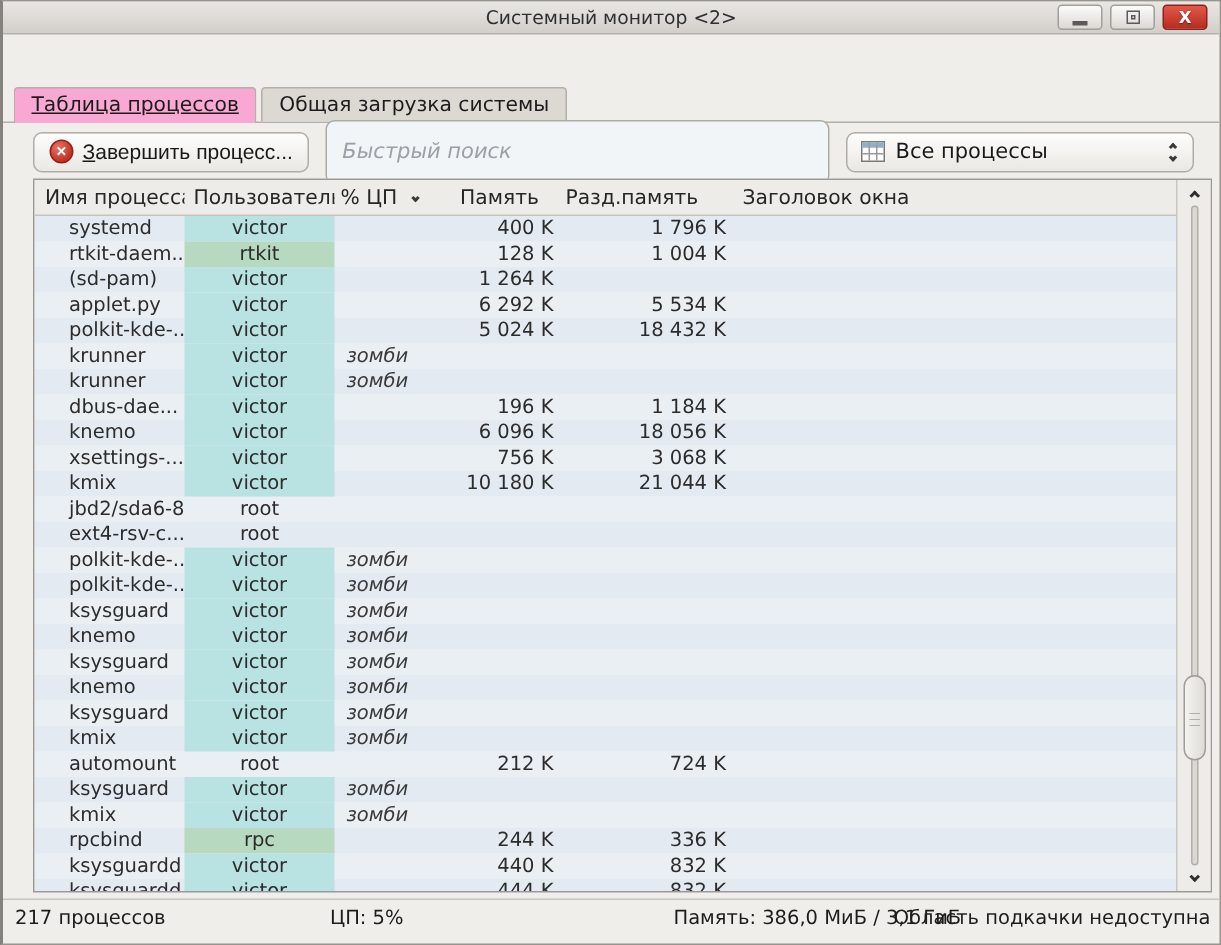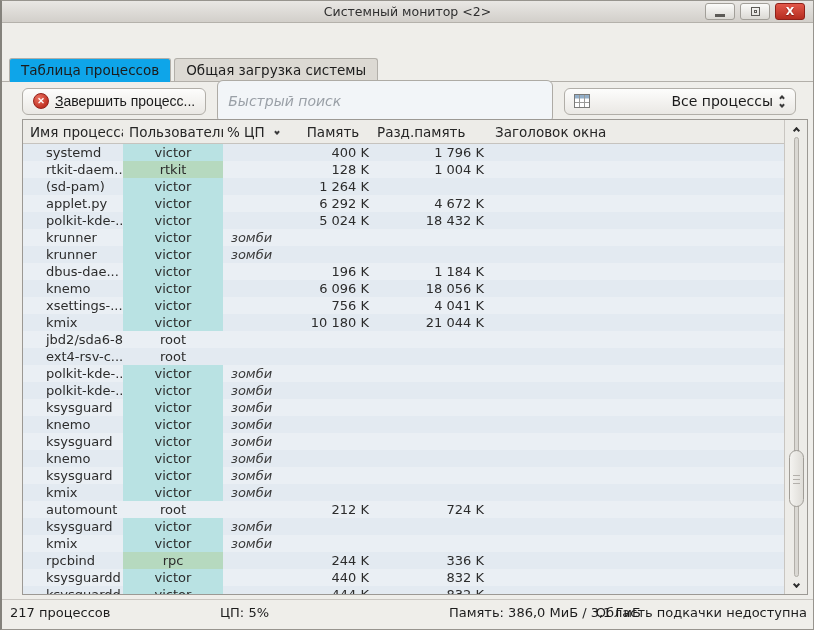--- a/index.html
+++ b/index.html
@@ -39,21 +39,21 @@
   .menubar { position:absolute; left:0; top:23px; height:26px; display:flex; gap:15px; padding-left:20px; align-items:center; }
   .menu-item { font-size:14.5px; color:#141414; cursor:default; }
   .menu-item .k { text-decoration:underline; }
 
   
   .tabbar { position:absolute; left:0; top:57px; width:814px; height:24px; padding-left:7px; display:flex; align-items:flex-end; border-bottom:1px solid #b2afa9; }
   .tab {
     height:23px; line-height:22px; padding:0 11px; font-size:13.5px; color:#1c1c1c;
     border:1px solid #b2afa9; border-bottom:none; border-radius:3px 3px 0 0; margin-right:3px;
   }
-  .tab.active { background:#0ea5e9; position:relative; z-index:2; height:24px; margin-bottom:-1px; }
+  .tab.active { background:#f9a8d4; position:relative; z-index:2; height:24px; margin-bottom:-1px;text-decoration:underline; }
   .tab.inactive { background:#dcd9d3; }
 
   
   .toolbar { position:absolute; left:0; top:82px; width:814px; height:36px; display:flex; align-items:center; padding:0 20px; gap:11px; }
   .kill-btn {
     height:27px; display:flex; align-items:center; gap:6px; padding:0 10px;
     font-size:14px; color:#1a1a1a; background:linear-gradient(#fdfdfc,#eae8e4);
     border:1px solid #b1aea8; border-radius:6px; cursor:default; white-space:nowrap;
   }
   .kill-btn .k { text-decoration:underline; }
@@ -65,21 +65,21 @@
   }
   .search-input {
     flex:1; height:43px; border:1px solid #aeaba5; border-radius:6px;
     background:#f2f5f8; padding:0 10px; font-size:14px; font-family:inherit; color:#333;
     outline:none;
   }
   .search-input::placeholder { color:#9aa0a7; font-style:italic; }
   .combo {
     width:232px; height:27px; border:1px solid #b1aea8; border-radius:6px;
     background:linear-gradient(#fdfdfc,#eae8e4);
-    display:flex; align-items:center; gap:7px; padding:0 9px; font-size:14px; color:#1a1a1a;text-align:right;
+    display:flex; align-items:center; gap:7px; padding:0 9px; font-size:14px; color:#1a1a1a;
   }
   .combo-label { flex:1; }
   .spinner { display:flex; flex-direction:column; gap:3px; align-items:center; padding-right:2px;}
   .chev { width:6px; height:6px; border-right:2px solid #3a3a3a; border-bottom:2px solid #3a3a3a; }
   .chev.up { transform:rotate(-135deg); }
   .chev.down { transform:rotate(45deg); }
   .chev.small { width:4px; height:4px; border-width:2px; }
 
   
   .table-frame {
@@ -227,21 +227,21 @@
     <div class="c-cpu"></div>
     <div class="c-mem">1 264 K</div>
     <div class="c-shared"></div>
     <div class="c-title"></div>
   </div>
           <div class="prow odd">
     <div class="c-name">applet.py</div>
     <div class="c-user cyan">victor</div>
     <div class="c-cpu"></div>
     <div class="c-mem">6 292 K</div>
-    <div class="c-shared">4 672 K</div>
+    <div class="c-shared">5 534 K</div>
     <div class="c-title"></div>
   </div>
           <div class="prow even">
     <div class="c-name">polkit-kde-...</div>
     <div class="c-user cyan">victor</div>
     <div class="c-cpu"></div>
     <div class="c-mem">5 024 K</div>
     <div class="c-shared">18 432 K</div>
     <div class="c-title"></div>
   </div>
@@ -275,21 +275,21 @@
     <div class="c-cpu"></div>
     <div class="c-mem">6 096 K</div>
     <div class="c-shared">18 056 K</div>
     <div class="c-title"></div>
   </div>
           <div class="prow odd">
     <div class="c-name">xsettings-...</div>
     <div class="c-user cyan">victor</div>
     <div class="c-cpu"></div>
     <div class="c-mem">756 K</div>
-    <div class="c-shared">4 041 K</div>
+    <div class="c-shared">3 068 K</div>
     <div class="c-title"></div>
   </div>
           <div class="prow even">
     <div class="c-name">kmix</div>
     <div class="c-user cyan">victor</div>
     <div class="c-cpu"></div>
     <div class="c-mem">10 180 K</div>
     <div class="c-shared">21 044 K</div>
     <div class="c-title"></div>
   </div>

